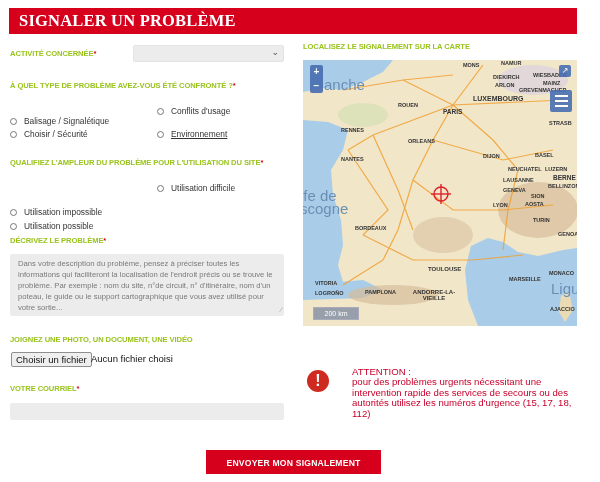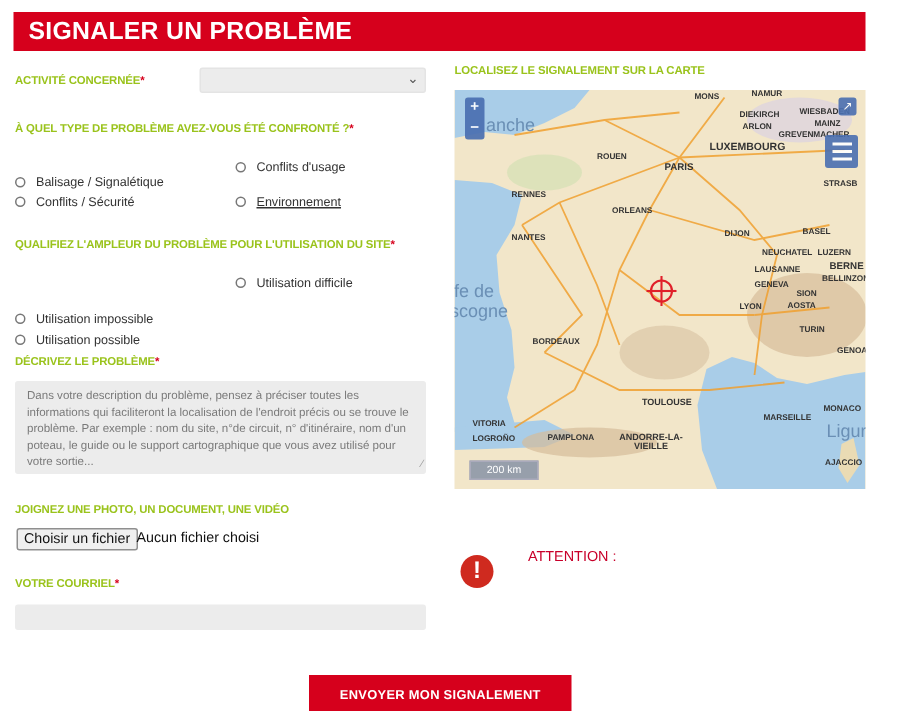--- a/index.html
+++ b/index.html
@@ -1,39 +1,39 @@
 <!DOCTYPE html>
 <html><head>
 <meta charset="utf-8">
 <style>
   html, body { margin:0; padding:0; background:#fff; }
   body { width:600px; height:482px; position:relative; overflow:hidden; font-family:"Liberation Sans", sans-serif; color:#333; }
   .header { position:absolute; left:9px; top:8px; width:568px; height:26px; background:#d6001c; }
-  .header h1 { margin:0; padding:0 0 0 10px; font-size:16.5px; line-height:26px; color:#fff; font-weight:bold; letter-spacing:0.2px; font-family:Liberation Sans, sans-serif; }
+  .header h1 { margin:0; padding:0 0 0 10px; font-size:16.5px; line-height:26px; color:#fff; font-weight:bold; letter-spacing:0.2px; font-family:Liberation Serif, serif; }
   .lbl { position:absolute; font-size:7.6px; color:#9ac31c; font-weight:bold; text-transform:uppercase; letter-spacing:-0.1px; white-space:nowrap; }
   .req { color:#d6001c; }
   .select { position:absolute; left:133px; top:45px; width:151px; height:17px; background:#ececec; border:1px solid #e4e4e4; border-radius:2px; box-sizing:border-box; }
   .select .chev { position:absolute; right:4px; top:1px; font-size:9px; color:#555; }
   .radio { position:absolute; display:flex; align-items:center; font-size:8.4px; color:#333; white-space:nowrap; }
   .radio .circ { width:7px; height:7px; border:1px solid #777; border-radius:50%; margin-right:7px; box-sizing:border-box; background:#fff; }
   .textarea { position:absolute; left:10px; top:254px; width:274px; height:62px; background:#ececec; border-radius:2px; box-sizing:border-box; padding:4px 8px; font-size:7.7px; line-height:11px; color:#7a7a7a; }
   .textarea .resize { position:absolute; right:2px; bottom:1px; font-size:7px; color:#999; }
   .filebtn { position:absolute; left:11px; top:352px; height:15px; padding:0 4px; border:1px solid #8f8f8f; border-radius:2px; background:#efefef; font-size:9.5px; line-height:14px; color:#111; box-sizing:border-box; }
   .filestatus { position:absolute; left:91px; top:353px; font-size:9.5px; color:#111; }
   .email { position:absolute; left:10px; top:403px; width:274px; height:17px; background:#ececec; border-radius:2px; }
   .map { position:absolute; left:303px; top:60px; width:274px; height:266px; overflow:hidden; background:#f2e6c9; }
   .map svg { position:absolute; left:0; top:0; }
   .zoomctl { position:absolute; left:7px; top:5px; width:13px; height:28px; background:#4a6fb1; border-radius:2px; opacity:.92; }
   .zoomctl span { display:block; height:14px; text-align:center; color:#fff; font-size:10px; line-height:13px; font-weight:bold; }
   .fullscr { position:absolute; right:6px; top:5px; width:12px; height:12px; background:#4a6fb1; border-radius:2px; color:#fff; font-size:8px; text-align:center; line-height:12px; opacity:.9; }
   .layers { position:absolute; right:5px; top:30px; width:22px; height:22px; background:#4a6fb1; border-radius:2px; opacity:.9; display:flex; flex-direction:column; justify-content:center; align-items:center; gap:3px; }
   .layers i { display:block; width:13px; height:2px; background:#fff; }
   .scale { position:absolute; left:10px; top:247px; width:44px; height:11px; background:rgba(120,135,160,.75); border:1px solid #aab; color:#fff; font-size:7px; text-align:center; line-height:11px; }
   .maplabel { position:absolute; font-size:5.5px; color:#333; font-weight:bold; white-space:nowrap; }
-  .sea { position:absolute; font-size:12px; color:#6a8fb5; white-space:nowrap;text-align:right; }
+  .sea { position:absolute; font-size:15px; color:#6a8fb5; white-space:nowrap;text-align:right; }
   .alert-icon { position:absolute; left:307px; top:370px; width:22px; height:22px; border-radius:50%; background:#cf2a1f; color:#fff; font-weight:bold; font-size:16px; text-align:center; line-height:22px; }
   .alert-text { position:absolute; left:352px; top:367px; width:235px; font-size:9.6px; line-height:10.4px; color:#c8002a; }
   .submit { position:absolute; left:206px; top:450px; width:175px; height:24px; background:#d6001c; color:#fff; font-size:8.6px; font-weight:bold; text-align:center; line-height:24px; border:none; letter-spacing:0.2px; }
 </style>
 </head>
 <body>
 
 <div class="header">
   <h1>SIGNALER UN PROBLÈME</h1>
 </div>
@@ -47,21 +47,21 @@
 <div class="radio" style="left:10px;top:106px;margin-top:10px;">
     <span class="circ"></span>
     <span>Balisage / Signalétique</span>
   </div>
 <div class="radio" style="left:157px;top:106px;">
     <span class="circ"></span>
     <span>Conflits d'usage</span>
   </div>
 <div class="radio" style="left:10px;top:129px;">
     <span class="circ"></span>
-    <span>Conflits / Sécurité</span>
+    <span>Choisir / Sécurité</span>
   </div>
 <div class="radio" style="left:157px;top:129px;text-decoration:underline;">
     <span class="circ"></span>
     <span>Environnement</span>
   </div>
 
 <div class="lbl" style="left:10px;top:158px;"><span>QUALIFIEZ L'AMPLEUR DU PROBLÈME POUR L'UTILISATION DU SITE</span><span class="req">*</span></div>
 <div class="radio" style="left:10px;top:183px;margin-top:38px;">
     <span class="circ"></span>
     <span>Utilisation possible</span>
@@ -185,15 +185,16 @@
     <i></i>
       <i></i>
       <i></i>
   </div>
   <div class="scale">200 km</div>
 </div>
 
 <div class="alert-icon">!</div>
 <div class="alert-text">
   <div>ATTENTION :</div>
+  <div>pour des problèmes urgents nécessitant une intervention rapide des services de secours ou des autorités utilisez les numéros d'urgence (15, 17, 18, 112)</div>
 </div>
 
 <button class="submit">ENVOYER MON SIGNALEMENT</button>
 
 </body></html>

